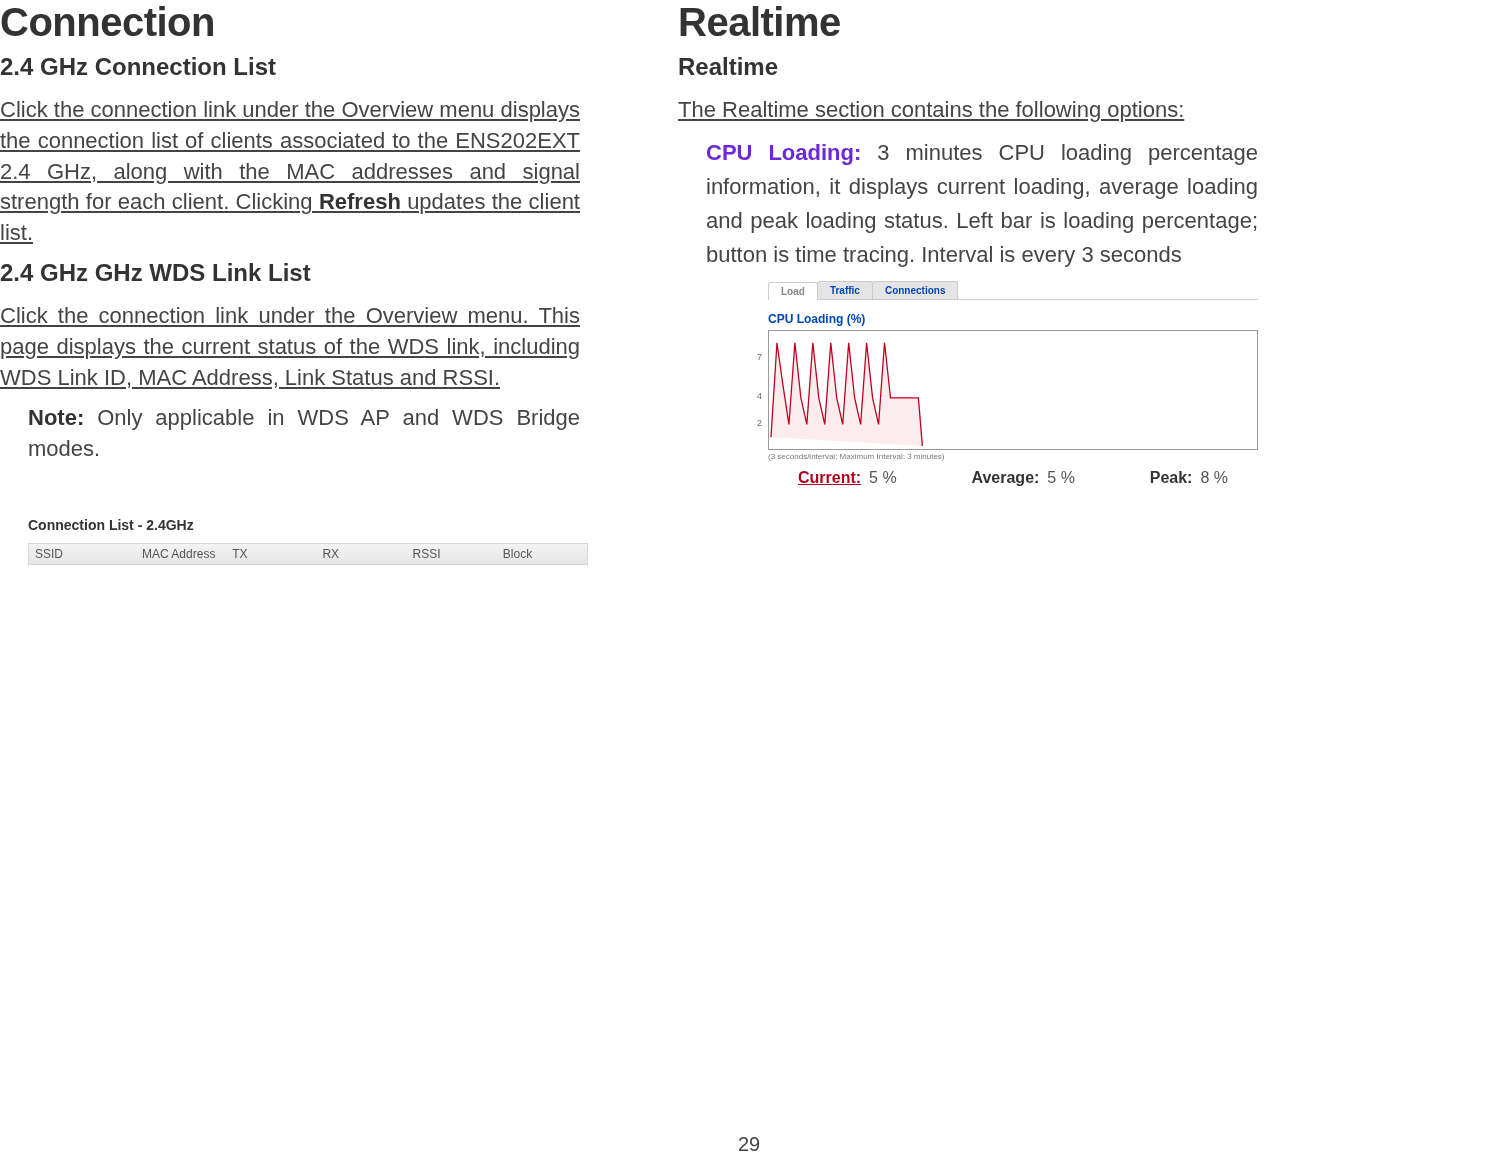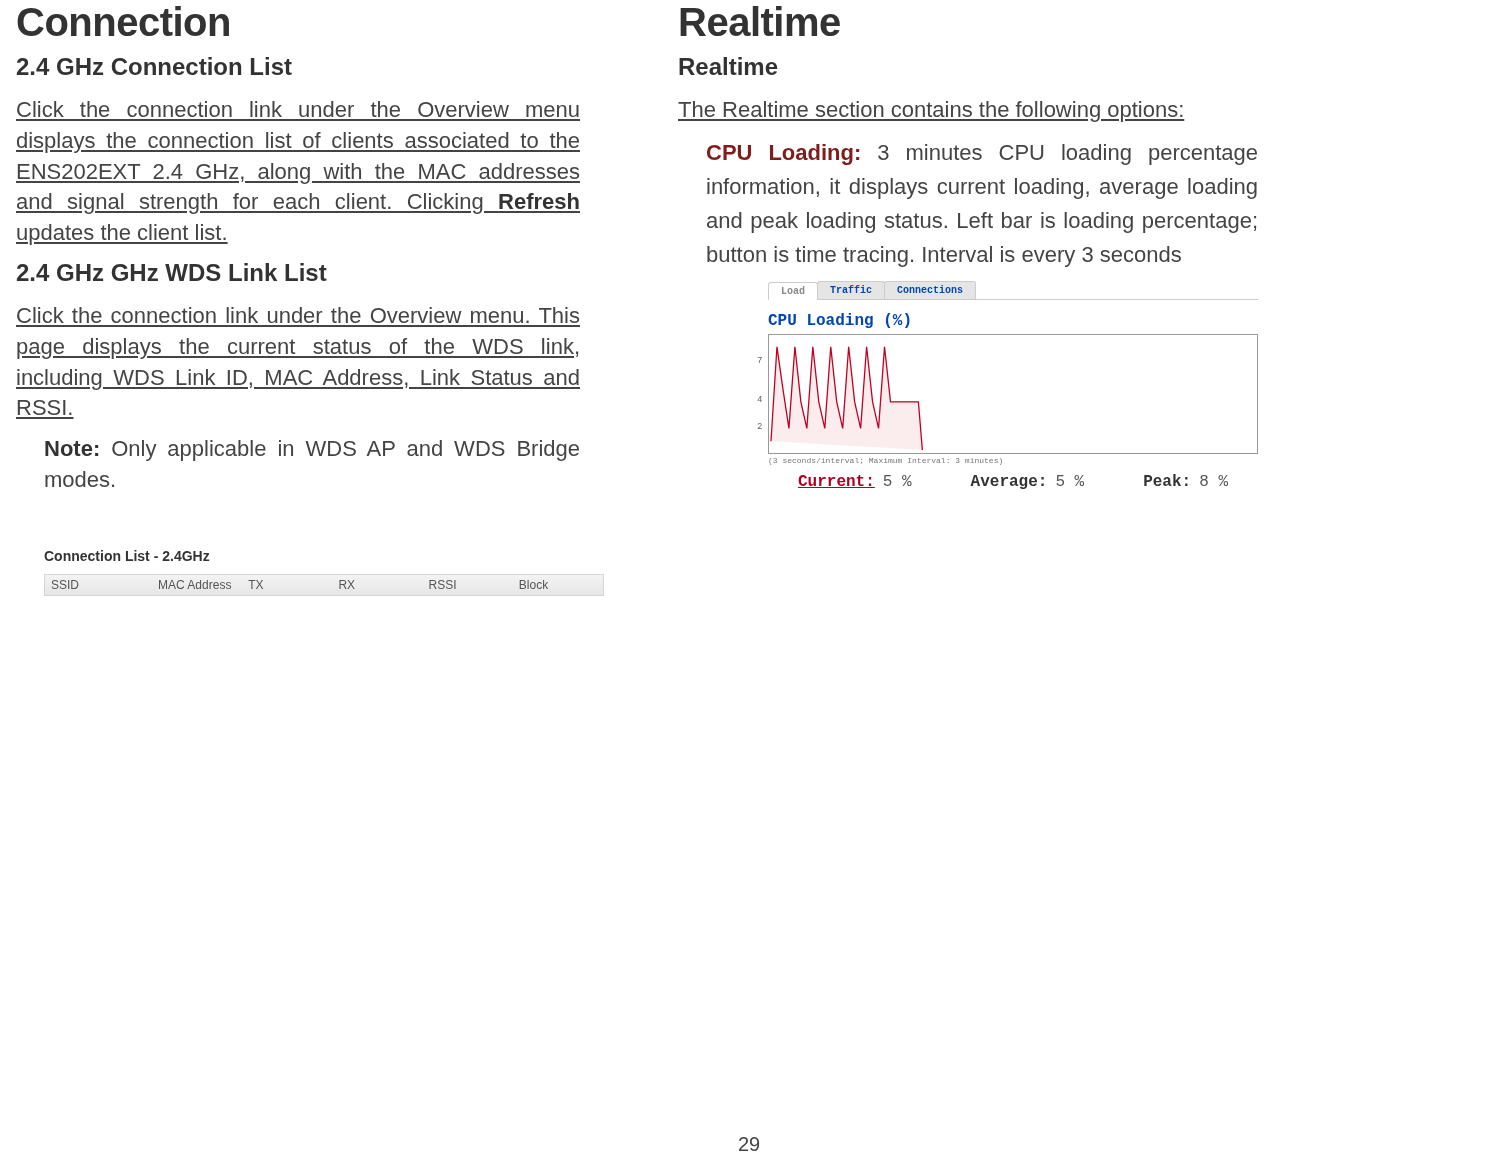--- a/index.html
+++ b/index.html
@@ -13,21 +13,21 @@
   }
   .page {
     display: flex;
     gap: 40px;
     padding: 0 0 0 0;
   }
   .col {
     flex: 1;
     padding: 0 10px;
   }
-  .col-left { padding-left: 16px; padding-right: 20px; max-width: 600px;}
+  .col-left { padding-left: 0; padding-right: 20px; max-width: 600px;}
   .col-right { padding-left: 20px; padding-right: 0; max-width: 600px; margin-left: 18px;}
   h1 {
     font-size: 40px;
     font-weight: 700;
     color: #333;
     margin-bottom: 8px;
     font-family: Arial, sans-serif;
     letter-spacing: -0.5px;
   }
   h2 {
@@ -56,21 +56,21 @@
   }
   .note strong { font-weight: 700; color: #333; }
   .indent {
     font-size: 22px;
     line-height: 1.55;
     color: #444;
     padding-left: 28px;
     text-align: justify;
     margin-bottom: 4px;
   }
-  .indent strong { font-weight: 700; color: #7f1d1d; }
+  .indent strong { font-weight: 700; color: #6d28d9; }
 
   
   .conn-widget {
     margin-top: 52px;
     margin-left: 28px;
     width: 560px;
   }
   .conn-title {
     font-size: 14px;
     font-weight: 700;
@@ -90,21 +90,21 @@
     align-items: center;
   }
   .conn-header div { flex: 1; padding-left: 6px; }
   .conn-header .c1 { flex: 1.2; }
 
   
   .chart-wrap {
     margin-top: 8px;
     margin-left: 90px;
     width: 490px;
-    font-family: Liberation Mono, monospace;
+    font-family: Liberation Sans, sans-serif;
   }
   .tabs {
     display: flex;
     border-bottom: 1px solid #ccc;
     font-size: 10px;
     height: 20px;
     align-items: flex-end;
   }
   .tab {
     padding: 3px 12px 3px 12px;
@@ -117,21 +117,21 @@
     margin-right: -1px;
     cursor: pointer;
   }
   .tab.active {
     background: #fff;
     color: #888;
     position: relative;
     top: 1px;
   }
   .chart-title {
-    font-size: 16px;
+    font-size: 12px;
     font-weight: 700;
     color: #0046b8;
     margin-top: 12px;
     margin-bottom: 4px;
   }
   .chart-box {
     border: 1px solid #999;
     height: 120px;
     position: relative;
     background: #fff;

